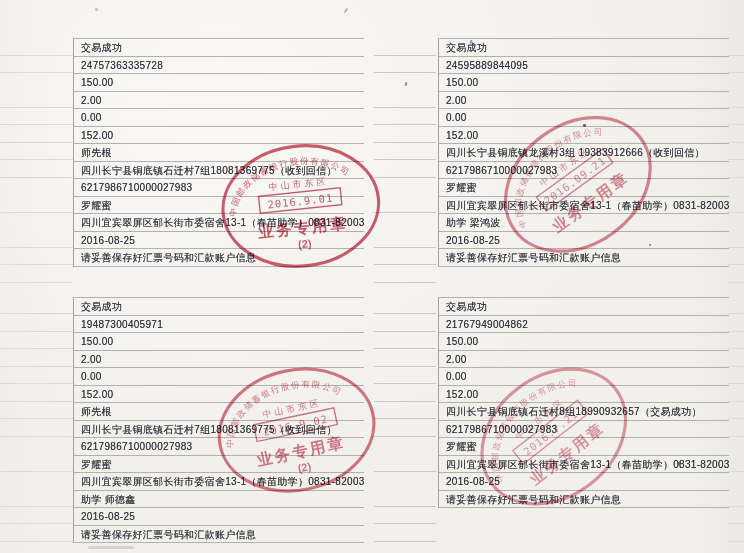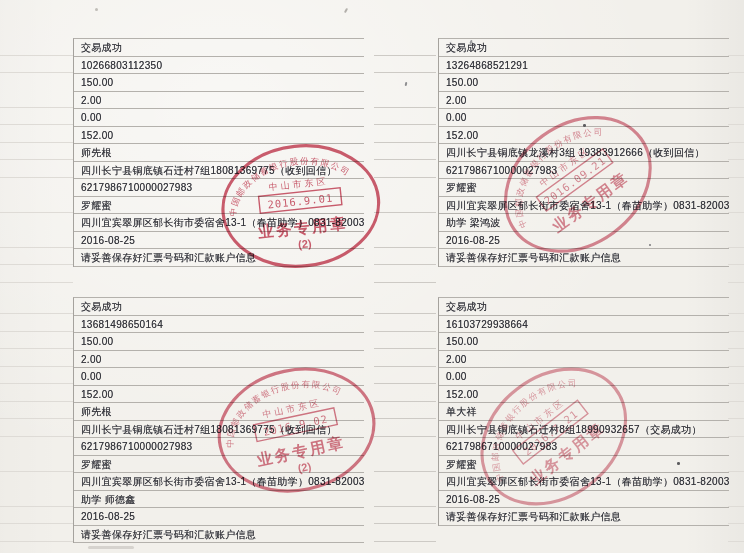--- a/index.html
+++ b/index.html
@@ -58,75 +58,74 @@
 
   <div class="lines faint" style="left:0;top:38px;width:73px;height:246px;"></div>
   <div class="lines faint" style="left:0;top:297px;width:73px;height:246px;"></div>
   <div class="lines" style="left:374px;top:38px;width:62px;height:246px;"></div>
   <div class="lines" style="left:374px;top:297px;width:62px;height:246px;"></div>
   <div class="lines faint" style="left:728px;top:38px;width:16px;height:246px;"></div>
   <div class="lines faint" style="left:728px;top:297px;width:16px;height:246px;"></div>
 
   <div class="receipt" style="left:73px;top:38px;">
     <div class="row">交易成功</div>
-    <div class="row">10266803112350</div>
+    <div class="row">24757363335728</div>
     <div class="row">150.00</div>
     <div class="row">2.00</div>
     <div class="row">0.00</div>
     <div class="row">152.00</div>
     <div class="row">师先根</div>
     <div class="row">四川长宁县铜底镇石迁村7组18081369775（收到回信）</div>
     <div class="row">6217986710000027983</div>
     <div class="row">罗耀蜜</div>
     <div class="row">四川宜宾翠屏区郁长街市委宿舍13-1（春苗助学）0831-8200339</div>
     <div class="row">2016-08-25</div>
     <div class="row">请妥善保存好汇票号码和汇款账户信息</div>
   </div>
 
   <div class="receipt" style="left:438px;top:38px;">
     <div class="row">交易成功</div>
-    <div class="row">13264868521291</div>
+    <div class="row">24595889844095</div>
     <div class="row">150.00</div>
     <div class="row">2.00</div>
     <div class="row">0.00</div>
     <div class="row">152.00</div>
     <div class="row">四川长宁县铜底镇龙溪村3组 19383912666（收到回信）</div>
     <div class="row">6217986710000027983</div>
     <div class="row">罗耀蜜</div>
     <div class="row">四川宜宾翠屏区郁长街市委宿舍13-1（春苗助学）0831-8200339</div>
     <div class="row">助学 梁鸿波</div>
     <div class="row">2016-08-25</div>
     <div class="row">请妥善保存好汇票号码和汇款账户信息</div>
   </div>
 
   <div class="receipt" style="left:73px;top:297px;">
     <div class="row">交易成功</div>
-    <div class="row">13681498650164</div>
+    <div class="row">19487300405971</div>
     <div class="row">150.00</div>
     <div class="row">2.00</div>
     <div class="row">0.00</div>
     <div class="row">152.00</div>
     <div class="row">师先根</div>
     <div class="row">四川长宁县铜底镇石迁村7组18081369775（收到回信）</div>
     <div class="row">6217986710000027983</div>
     <div class="row">罗耀蜜</div>
     <div class="row">四川宜宾翠屏区郁长街市委宿舍13-1（春苗助学）0831-8200339</div>
     <div class="row">助学 师德鑫</div>
     <div class="row">2016-08-25</div>
     <div class="row">请妥善保存好汇票号码和汇款账户信息</div>
   </div>
 
   <div class="receipt" style="left:438px;top:297px;">
     <div class="row">交易成功</div>
-    <div class="row">16103729938664</div>
+    <div class="row">21767949004862</div>
     <div class="row">150.00</div>
     <div class="row">2.00</div>
     <div class="row">0.00</div>
     <div class="row">152.00</div>
-    <div class="row">单大祥</div>
     <div class="row">四川长宁县铜底镇石迁村8组18990932657（交易成功）</div>
     <div class="row">6217986710000027983</div>
     <div class="row">罗耀蜜</div>
     <div class="row">四川宜宾翠屏区郁长街市委宿舍13-1（春苗助学）0831-8200339</div>
     <div class="row">2016-08-25</div>
     <div class="row">请妥善保存好汇票号码和汇款账户信息</div>
   </div>
 
   <div class="stamp" style="left:216px;top:140px;transform:rotate(-6deg);opacity:.82;">
     <svg viewBox="0 0 170 136">

